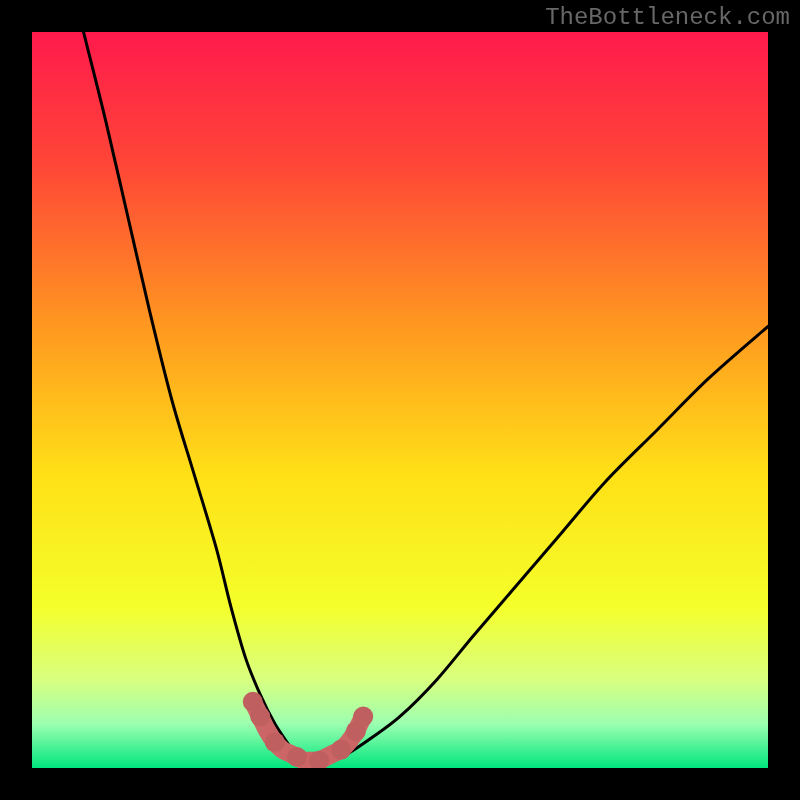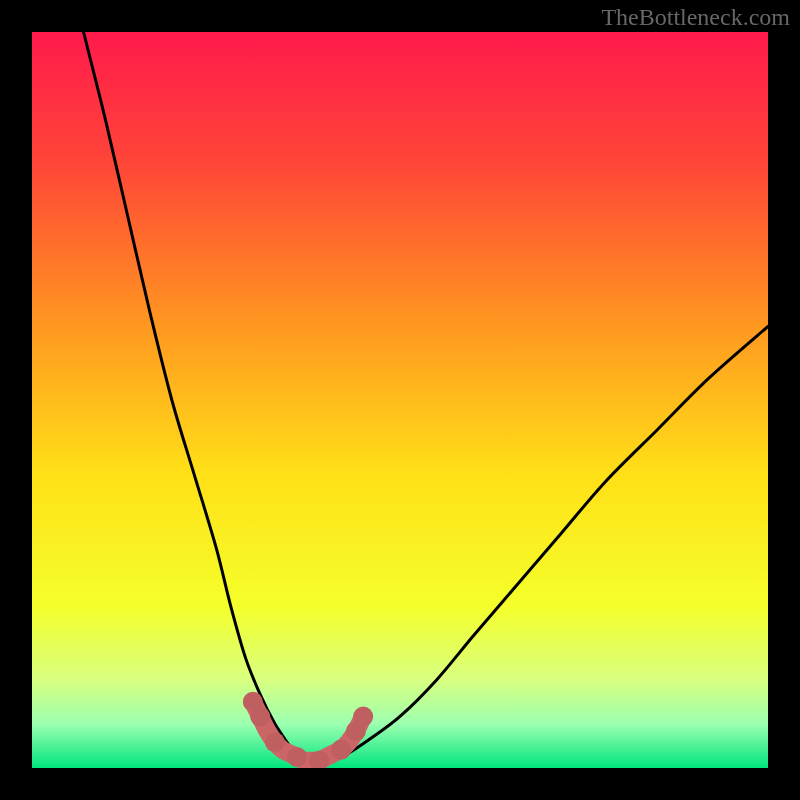--- a/index.html
+++ b/index.html
@@ -33,21 +33,21 @@
   .curve-svg {
     position: absolute;
     inset: 0;
     width: 736px;
     height: 736px;
   }
   .watermark {
     position: absolute;
     top: 4px;
     right: 10px;
-    font-family: Liberation Serif, serif;
+    font-family: Liberation Mono, monospace;
     font-size: 24px;
     font-weight: 500;
     color: #676767;
     letter-spacing: 0px;
   }
 </style>
 </head>
 <body>
 
 <div class="frame">

